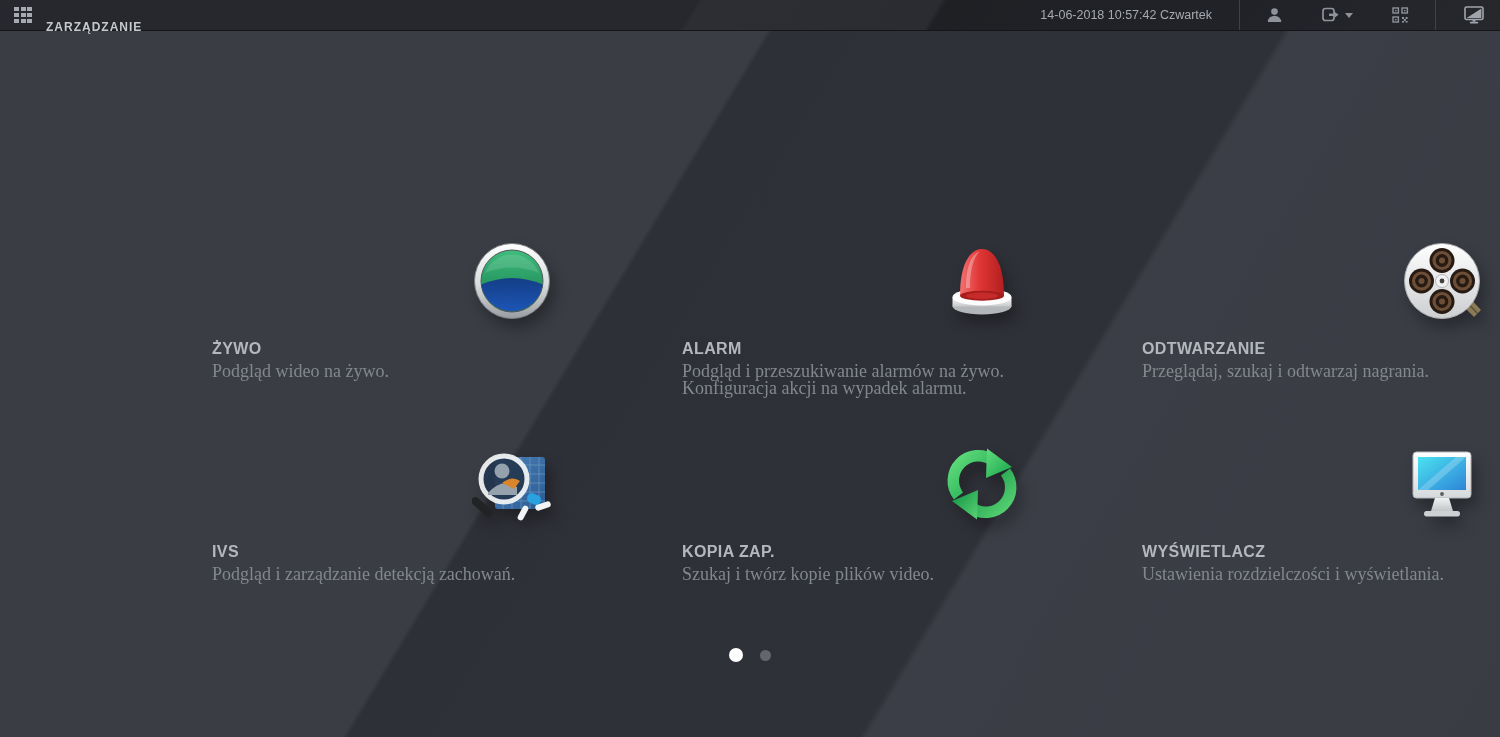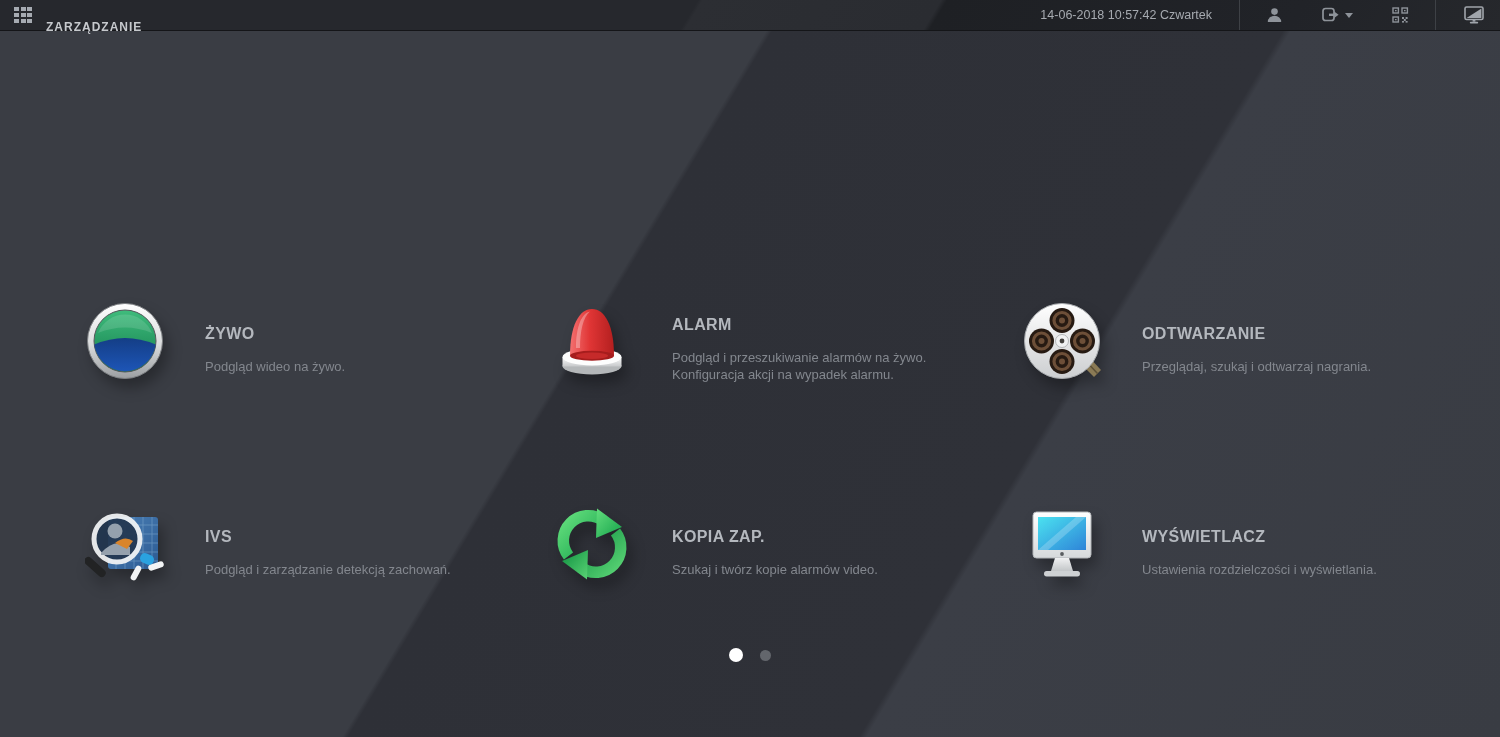--- a/index.html
+++ b/index.html
@@ -43,25 +43,25 @@
   
   .content {
     position:absolute; top:32px; left:0; right:0; bottom:0;
   }
   .tile-grid {
     position:absolute; top:208px; left:85px;
     display:grid;
     grid-template-columns:467px 470px 460px;
     grid-auto-rows:203px;
   }
-  .tile { display:flex; align-items:center; cursor:pointer; }
+  .tile { display:flex; align-items:flex-end; cursor:pointer;flex-direction:column; }
   .tile-icon { width:80px; height:84px; flex:0 0 auto; filter:drop-shadow(5px 9px 7px rgba(0,0,0,0.30)); }
   .tile-text { margin-left:40px; padding-top:15px; width:340px; }
   .tile-title { font-size:16px; font-weight:bold; color:#b4b8be; letter-spacing:0.4px; line-height:20px; }
-  .tile-desc { margin-top:14px; font-size:13px; color:#83878e; line-height:17px; }
+  .tile-desc { margin-top:4px; font-size:18px; color:#83878e; line-height:17px;font-family:Liberation Serif, serif; }
 
   
   .dots { position:absolute; left:0; right:0; top:616px; display:flex; justify-content:center; align-items:center; gap:17px; }
   .dot { width:11px; height:11px; border-radius:50%; background:#63666c; cursor:pointer; }
   .dot.active { width:14px; height:14px; background:#ffffff; }
 </style>
 </head>
 <body>
 
 <div class="bg"></div>
@@ -286,21 +286,21 @@
               <stop offset="1" stop-color="#0f8f40"></stop>
           </linearGradient>
         </defs>
         <path d="M 16.5,53 A 25,25 0 0 1 51,17.5" fill="none" stroke="url(#bk1)" stroke-width="11.5"></path>
         <polygon points="45,5.5 70,24 44,35" fill="url(#bk1)"></polygon>
         <path d="M 63.5,29 A 25,25 0 0 1 29,64.5" fill="none" stroke="url(#bk2)" stroke-width="11.5"></path>
         <polygon points="35,76.5 10,58 36,47" fill="url(#bk2)"></polygon>
       </svg>
       <div class="tile-text">
         <div class="tile-title">KOPIA ZAP.</div>
-        <div class="tile-desc">Szukaj i twórz kopie alarmów video.</div>
+        <div class="tile-desc">Szukaj i twórz kopie plików video.</div>
       </div>
     </div>
 
     <div class="tile">
       <svg class="tile-icon" viewBox="0 0 80 84">
         <defs>
           <linearGradient id="monFrame" x1="0" y1="0" x2="0" y2="1">
             <stop offset="0" stop-color="#ffffff"></stop>
               <stop offset="1" stop-color="#d6d9db"></stop>
           </linearGradient>

